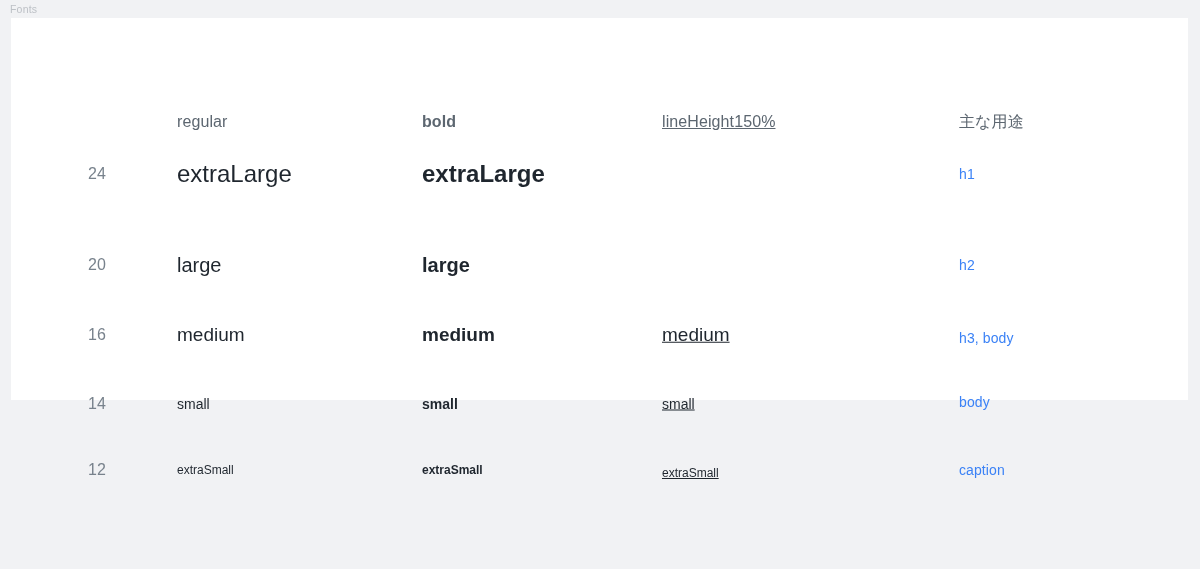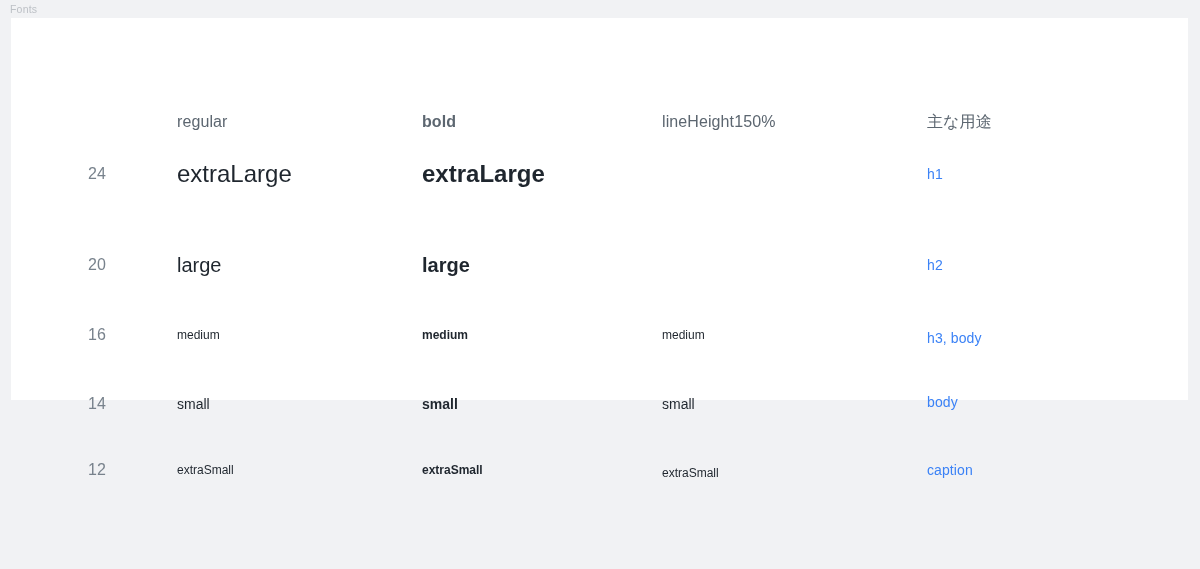--- a/index.html
+++ b/index.html
@@ -70,43 +70,43 @@
     position: absolute;
     transform: translateY(-50%);
     white-space: nowrap;
     color: #1f262e;
   }
 
   
   .col-size   { left: 77px;  text-align: right; }
   .col-reg    { left: 166px; }
   .col-bold   { left: 411px; font-weight: 700; }
-  .col-lh     { left: 651px; }
-  .col-usage  { left: 916px; }
+  .col-lh     { left: 651px; text-decoration: underline; }
+  .col-usage  { left: 948px; }
 
   
   .header .cell {
     color: #5c6670;
     font-size: 16px;
     font-weight: 400;
     letter-spacing: 0.1px;
   }
 
   
   .size-label {
     color: #78828c;
     font-size: 16px;
     font-weight: 400;
     letter-spacing: 0.2px;
   }
 
   
   .s-24 { font-size: 24px; }
   .s-20 { font-size: 20px; }
-  .s-16 { font-size: 12px; }
+  .s-16 { font-size: 19px; }
   .s-14 { font-size: 14px; }
   .s-12 { font-size: 12px; }
 
   
   .lh150 { line-height: 1.5; }
 
   
   .usage-text {
     font-size: 14px;
     color: #3b82f6;

